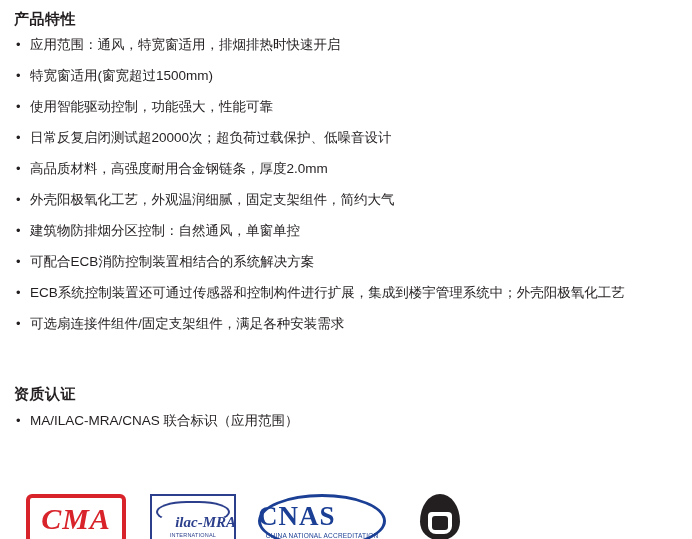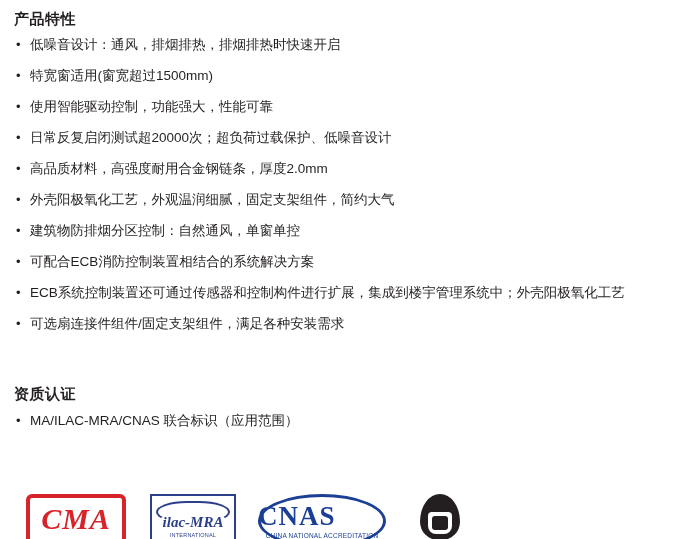--- a/index.html
+++ b/index.html
@@ -145,21 +145,21 @@
     border: 2px solid #2b3f8c;
     border-radius: 50%/60%;
     border-bottom-color: transparent;
     box-sizing: border-box;
   }
   #logo-ilac .ilac-text {
     position: absolute;
     left: 0;
     top: 20px;
     width: 86px;
-    text-align: center;
+    text-align: right;
     color: #2b3f8c;
     font-family: "Liberation Serif", serif;
     font-style: italic;
     font-weight: bold;
     font-size: 15px;
   }
   #logo-ilac .ilac-sub {
     position: absolute;
     left: 0;
     top: 38px;
@@ -250,21 +250,21 @@
 </head>
 <body>
 
 <div class="page">
 
   <div class="section-title" id="features-title">产品特性</div>
 
   <ul class="feature-list">
     <li class="feature-item">
       <span class="bullet">•</span>
-      <span>低噪音设计：通风，排烟排热，排烟排热时快速开启</span>
+      <span>应用范围：通风，特宽窗适用，排烟排热时快速开启</span>
     </li>
     <li class="feature-item">
       <span class="bullet">•</span>
       <span>特宽窗适用(窗宽超过1500mm)</span>
     </li>
     <li class="feature-item">
       <span class="bullet">•</span>
       <span>使用智能驱动控制，功能强大，性能可靠</span>
     </li>
     <li class="feature-item">

